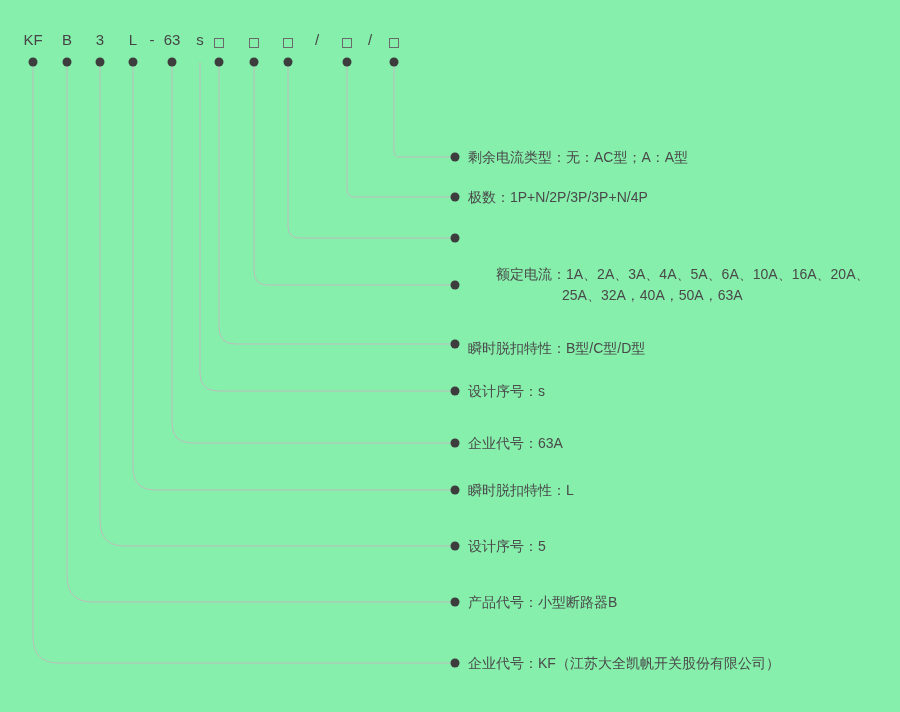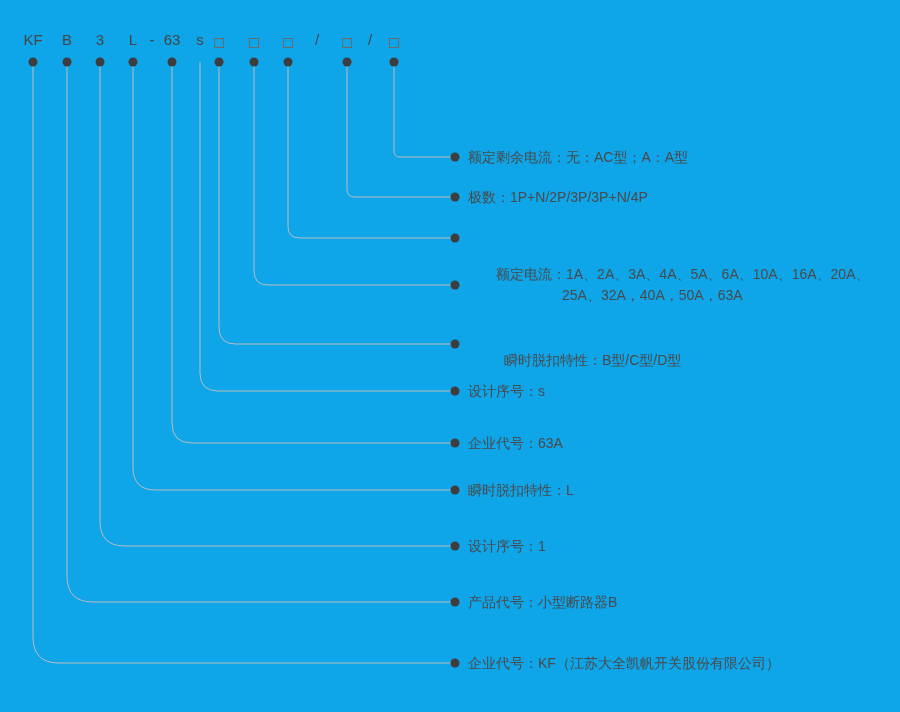--- a/index.html
+++ b/index.html
@@ -7,21 +7,21 @@
     padding: 0;
     background: #ffffff;
   }
   body {
     font-family: "Liberation Sans", "DejaVu Sans", sans-serif;
   }
   #diagram-root {
     position: relative;
     width: 900px;
     height: 712px;
-    background: #0ea5e9;
+    background: #86efac;
     overflow: hidden;
   }
   #leader-svg {
     position: absolute;
     left: 0;
     top: 0;
     width: 900px;
     height: 712px;
   }
   .code-row {
@@ -125,25 +125,25 @@
       <span class="code-token sq" style="left: 219px;"><span class="box-glyph"></span></span>
       <span class="code-token sq" style="left: 254px;"><span class="box-glyph"></span></span>
       <span class="code-token sq" style="left: 288px;"><span class="box-glyph"></span></span>
       <span class="code-token" style="left: 317px;">/</span>
       <span class="code-token sq" style="left: 347px;"><span class="box-glyph"></span></span>
       <span class="code-token" style="left: 370px;">/</span>
       <span class="code-token sq" style="left: 394px;"><span class="box-glyph"></span></span>
     </div>
 
   <div class="labels-layer">
-      <div class="leaf-label" style="top: 157px;">额定剩余电流：无：AC型；A：A型</div>
+      <div class="leaf-label" style="top: 157px;">剩余电流类型：无：AC型；A：A型</div>
       <div class="leaf-label" style="top: 197px;">极数：1P+N/2P/3P/3P+N/4P</div>
       <div class="leaf-label" style="top: 285px; transform: translateY(-50%); margin-left: 28px;"><span>额定电流：1A、2A、3A、4A、5A、6A、10A、16A、20A、</span><span class="line2">25A、32A，40A，50A，63A</span></div>
-      <div class="leaf-label" style="top: 360px; margin-left: 36px;">瞬时脱扣特性：B型/C型/D型</div>
+      <div class="leaf-label" style="top: 348px;">瞬时脱扣特性：B型/C型/D型</div>
       <div class="leaf-label" style="top: 391px;">设计序号：s</div>
       <div class="leaf-label" style="top: 443px;">企业代号：63A</div>
       <div class="leaf-label" style="top: 490px;">瞬时脱扣特性：L</div>
-      <div class="leaf-label" style="top: 546px;">设计序号：1</div>
+      <div class="leaf-label" style="top: 546px;">设计序号：5</div>
       <div class="leaf-label" style="top: 602px;">产品代号：小型断路器B</div>
       <div class="leaf-label" style="top: 663px;">企业代号：KF（江苏大全凯帆开关股份有限公司）</div>
     </div>
 
 </div>
 
 </body></html>

